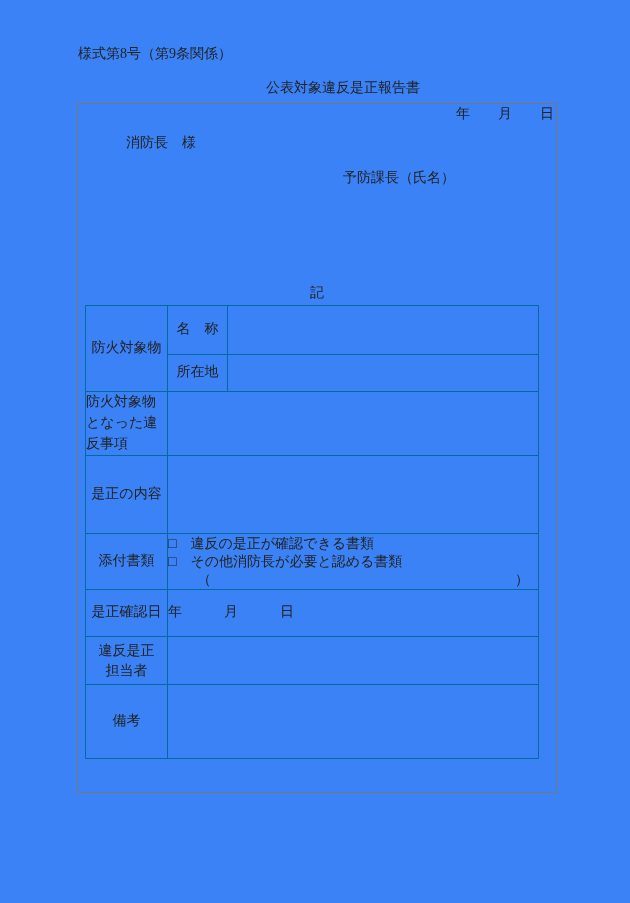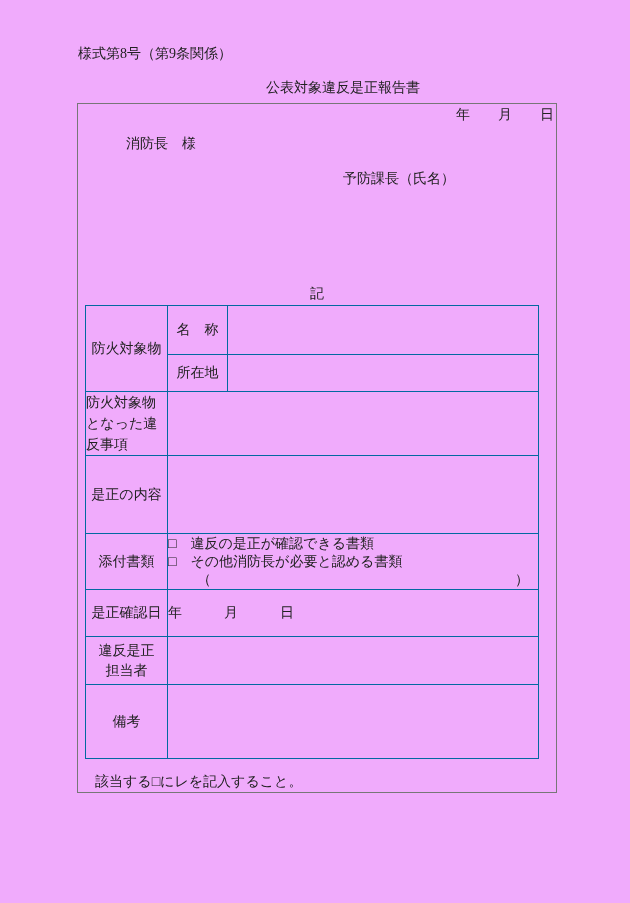--- a/index.html
+++ b/index.html
@@ -4,21 +4,21 @@
 <style>
   html, body {
     margin: 0;
     padding: 0;
     background: #ffffff;
   }
   .sheet {
     position: relative;
     width: 630px;
     height: 903px;
-    background: #f0abfc;
+    background: #3b82f6;
     font-family: "Liberation Serif", "DejaVu Serif", serif;
     color: #222;
     font-size: 14px;
     line-height: 1.4;
     overflow: hidden;
   }
   .form-number {
     position: absolute;
     left: 78px;
     top: 44px;
@@ -34,20 +34,21 @@
     padding-left: 28px;
   }
   .outer-box {
     position: absolute;
     left: 77px;
     top: 103px;
     width: 480px;
     height: 690px;
     border: 1px solid #777;
     box-sizing: border-box;
+    font-family: Liberation Mono, monospace;
   }
   .date-line {
     position: absolute;
     top: 1px;
     right: 2px;
     white-space: pre;
   }
   .addressee {
     position: absolute;
     left: 36px;
@@ -211,16 +212,15 @@
 担当者</td>
           <td class="val" colspan="2"></td>
         </tr>
         <tr class="r8">
           <td class="lbl">備考</td>
           <td class="val" colspan="2"></td>
         </tr>
       </tbody>
     </table>
 
-    <div class="footnote">該当する□にレを記入すること。</div>
 
   </div>
 </div>
 
 </body></html>

